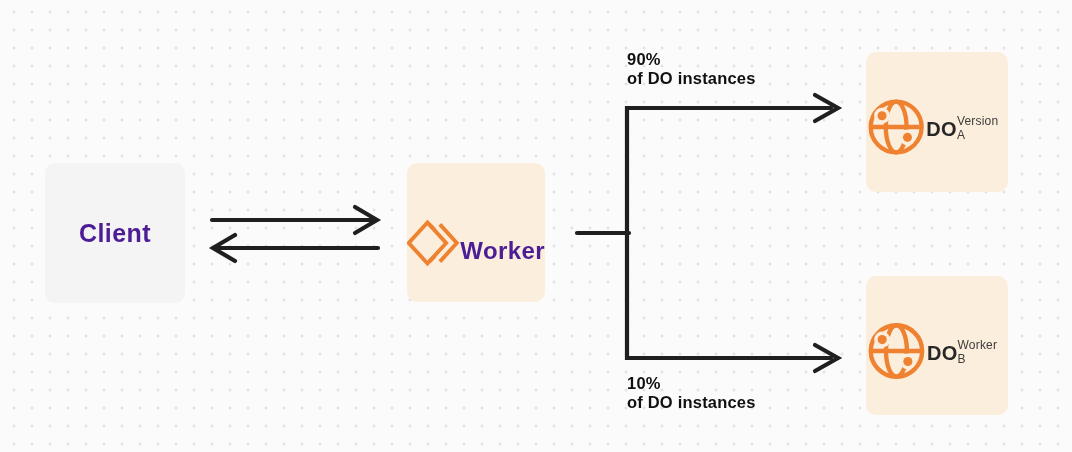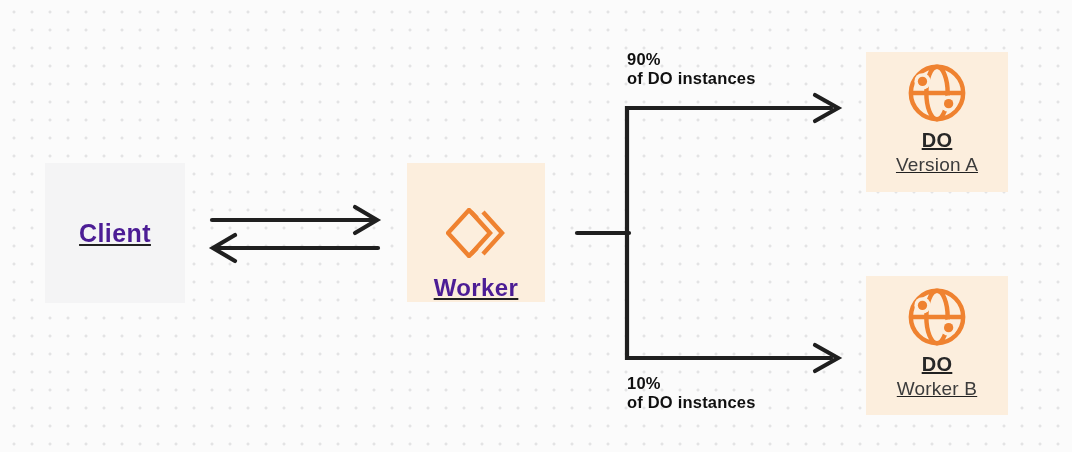--- a/index.html
+++ b/index.html
@@ -9,26 +9,25 @@
     overflow:hidden;
     background-color:#fbfbfb;
     background-image:radial-gradient(circle, #e3e3e4 1.4px, transparent 1.7px);
     background-size:18px 18px;
     background-position:5px 3px;
     font-family:"Liberation Sans","DejaVu Sans",sans-serif;
     color:#212121;
   }
   .node{
     position:absolute;
-    border-radius:0;
+    border-radius:10px;
     display:flex;
-    flex-direction:column;
+    flex-direction:row;
     align-items:center;
     justify-content:center;
-    text-decoration:underline;
   }
   .node-client{
     left:45px;top:163px;width:140px;height:140px;
     background:#f4f4f5;
   }
   .node-worker{
     left:407px;top:163px;width:138px;height:139px;
     background:#fceedd;
     justify-content:flex-end;
     padding-top:21px;box-sizing:border-box;
@@ -46,21 +45,21 @@
     padding-top:10px;box-sizing:border-box;
   }
   .node-label{
     font-size:25px;font-weight:700;letter-spacing:0.4px;color:#4c1d95;
   }
   .worker-label{margin-top:16px;font-size:24px;}
   .do-title{
     margin-top:5px;font-size:20px;font-weight:700;letter-spacing:0.3px;color:#272727;
   }
   .do-subtitle{
-    margin-top:2px;font-size:19px;font-weight:400;letter-spacing:0.2px;color:#3c3c3c;
+    margin-top:2px;font-size:12px;font-weight:400;letter-spacing:0.2px;color:#3c3c3c;
   }
   .connector-layer{
     position:absolute;left:0;top:0;width:1072px;height:452px;
   }
   .connector-layer path{
     stroke:#1f1f1f;stroke-width:4.2px;fill:none;
     stroke-linecap:round;stroke-linejoin:miter;
   }
   .edge-label{
     position:absolute;left:627px;width:211px;

